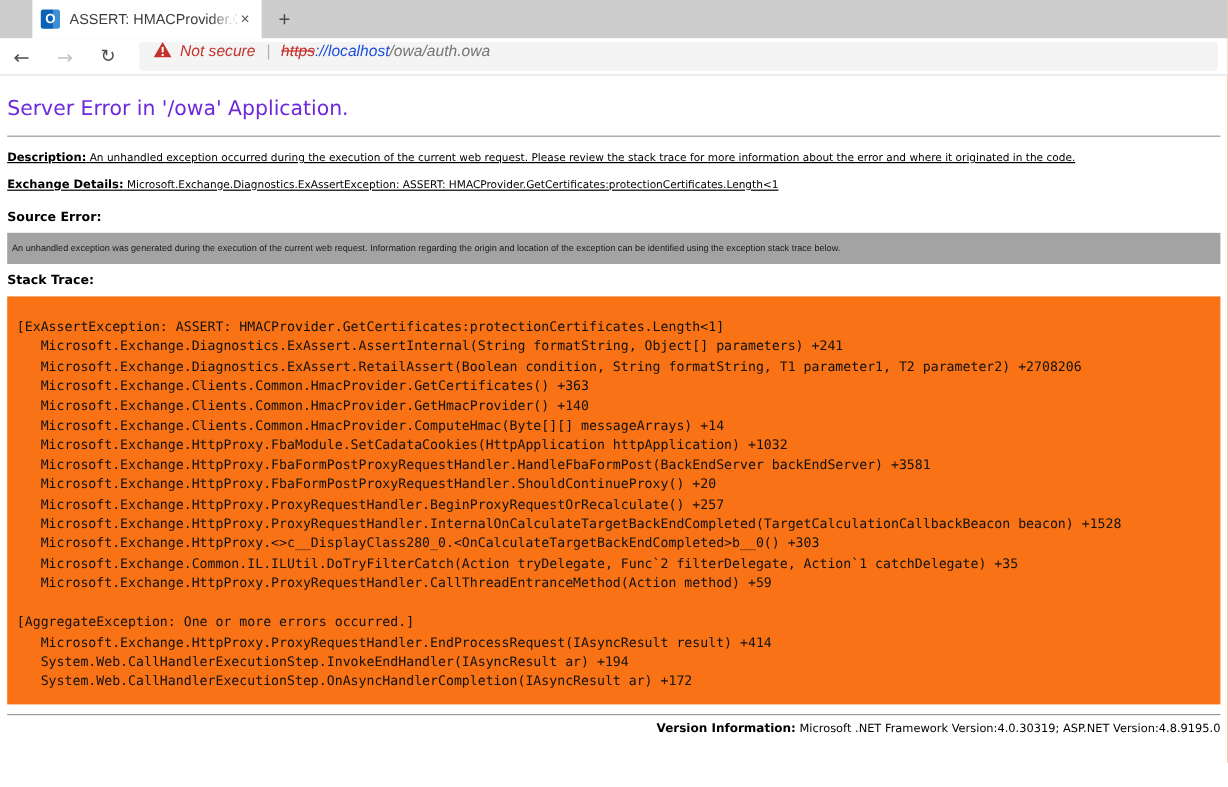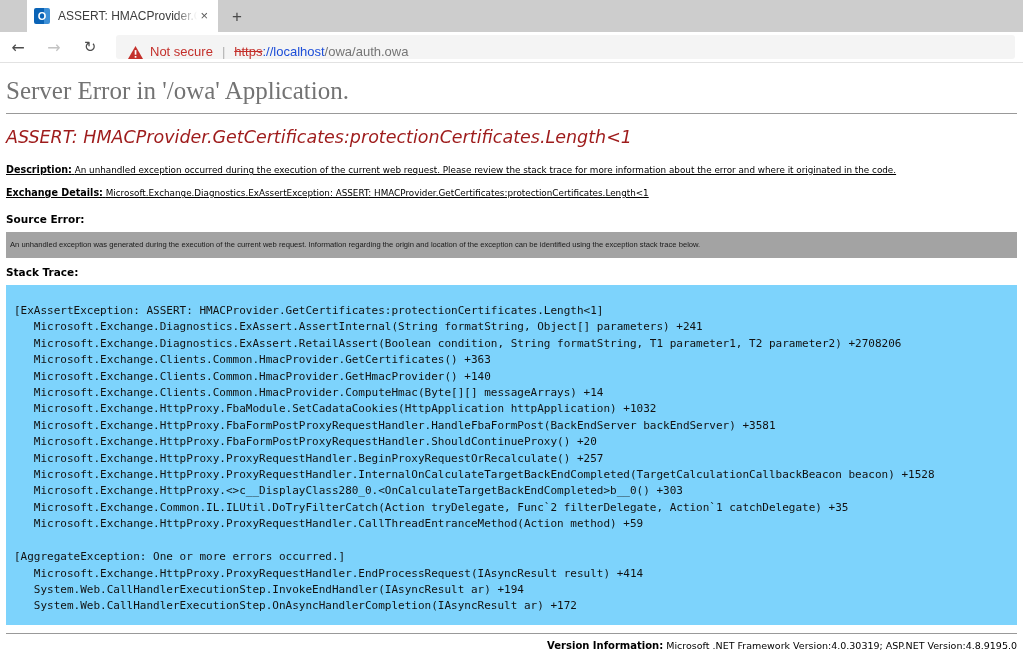--- a/index.html
+++ b/index.html
@@ -43,53 +43,54 @@
     display:flex; align-items:center; padding:0 8px 0 0;
   }
   .nav-btn {
     font-family:"DejaVu Sans", sans-serif; font-size:16px; color:#4d4d4d;
     width:36px; text-align:center; flex:0 0 auto;
   }
   .nav-btn.disabled { color:#c3c3c3; }
   .nav-btn.refresh { font-size:15px; }
   .addressbar {
     flex:1; height:24px; background:#f4f4f4; border-radius:3px;
-    display:flex; align-items:flex-end; padding:0 12px; margin-left:8px;
+    display:flex; align-items:flex-start; padding:0 12px; margin-left:8px;
     font-size:13px;
+    font-style:italic;
   }
   .warn-icon { display:inline-block; margin-right:7px; line-height:0; }
   .not-secure { color:#c4302b; margin-right:9px; }
   .addr-sep { color:#b0b0b0; margin-right:9px; }
   .url-scheme { color:#c4302b; text-decoration:line-through; }
   .url-host { color:#1d4ed8; }
   .url-path { color:#757575; }
   
   .content {
     font-family:"DejaVu Sans", sans-serif; color:#000; padding:10px 6px 0 6px;
   }
   .err-title {
-    color:#737373; font-size:25px; font-weight:400; margin:4px 0 8px 0; line-height:28px;font-family:Liberation Serif, serif;
+    color:#6d28d9; font-size:17px; font-weight:400; margin:4px 0 8px 0; line-height:28px;
   }
   .rule { border:none; border-top:1px solid #999; margin:0 0 12px 0; }
   .rule.bottom { margin:8px 0 6px 0; }
   .err-subtitle {
     color:#9e1b1b; font-size:17.5px; font-weight:400; font-style:italic;
     margin:0 0 16px 0; line-height:22px;
   }
   .meta { font-size:8.8px; margin:0 0 11px 0; line-height:12px;text-decoration:underline; }
   .meta.exc { margin-bottom:14px; }
   .meta b { font-size:9.6px; }
   .sect-label { font-size:10.5px; font-weight:bold; margin:0 0 6px 0; line-height:13px; }
   .codebox {
     background:#a3a3a3; margin:0 0 8px 0; padding:8px 4px;
     font-family:Liberation Sans, sans-serif; font-size:7.6px; line-height:10px;
     color:#1a1a1a;
   }
   .stackbox {
-    background:#7dd3fc; margin:0; padding:18px 8px 10px 8px;
+    background:#f97316; margin:0; padding:18px 8px 10px 8px;
   }
   .stackbox pre {
     margin:0; font-family:"DejaVu Sans Mono", monospace; font-size:11px;
     line-height:16.4px; color:#111; white-space:pre;
   }
   .version { font-size:9.5px; margin:0; line-height:12px;text-align:right; }
   .version b { font-size:10px; }
 </style>
 </head>
 <body>
@@ -121,21 +122,20 @@
     <span class="addr-sep">|</span>
     <span class="url-scheme">https</span>
       <span class="url-host">://localhost</span>
       <span class="url-path">/owa/auth.owa</span>
   </div>
 </div>
 
 <div class="content">
   <h1 class="err-title">Server Error in '/owa' Application.</h1>
   <hr class="rule">
-  <h2 class="err-subtitle">ASSERT: HMACProvider.GetCertificates:protectionCertificates.Length&lt;1</h2>
 
   <p class="meta">
     <b>Description:</b>
     <span>An unhandled exception occurred during the execution of the current web request. Please review the stack trace for more information about the error and where it originated in the code.</span>
   </p>
 
   <p class="meta exc">
     <b>Exchange Details:</b>
     <span>Microsoft.Exchange.Diagnostics.ExAssertException: ASSERT: HMACProvider.GetCertificates:protectionCertificates.Length&lt;1</span>
   </p>

